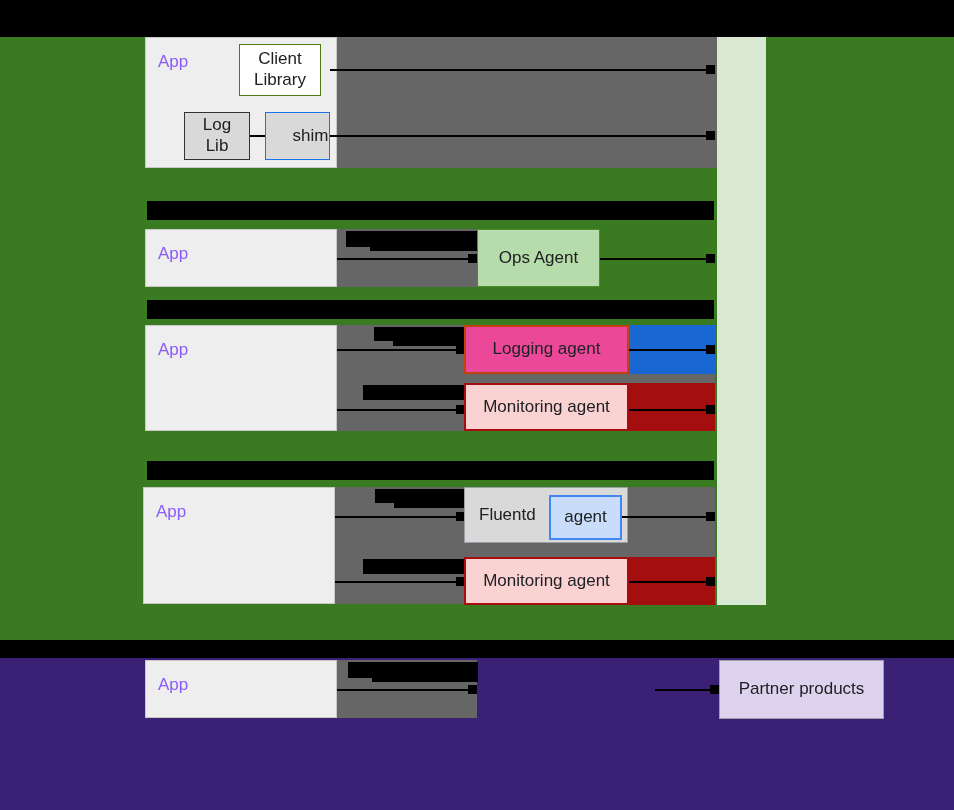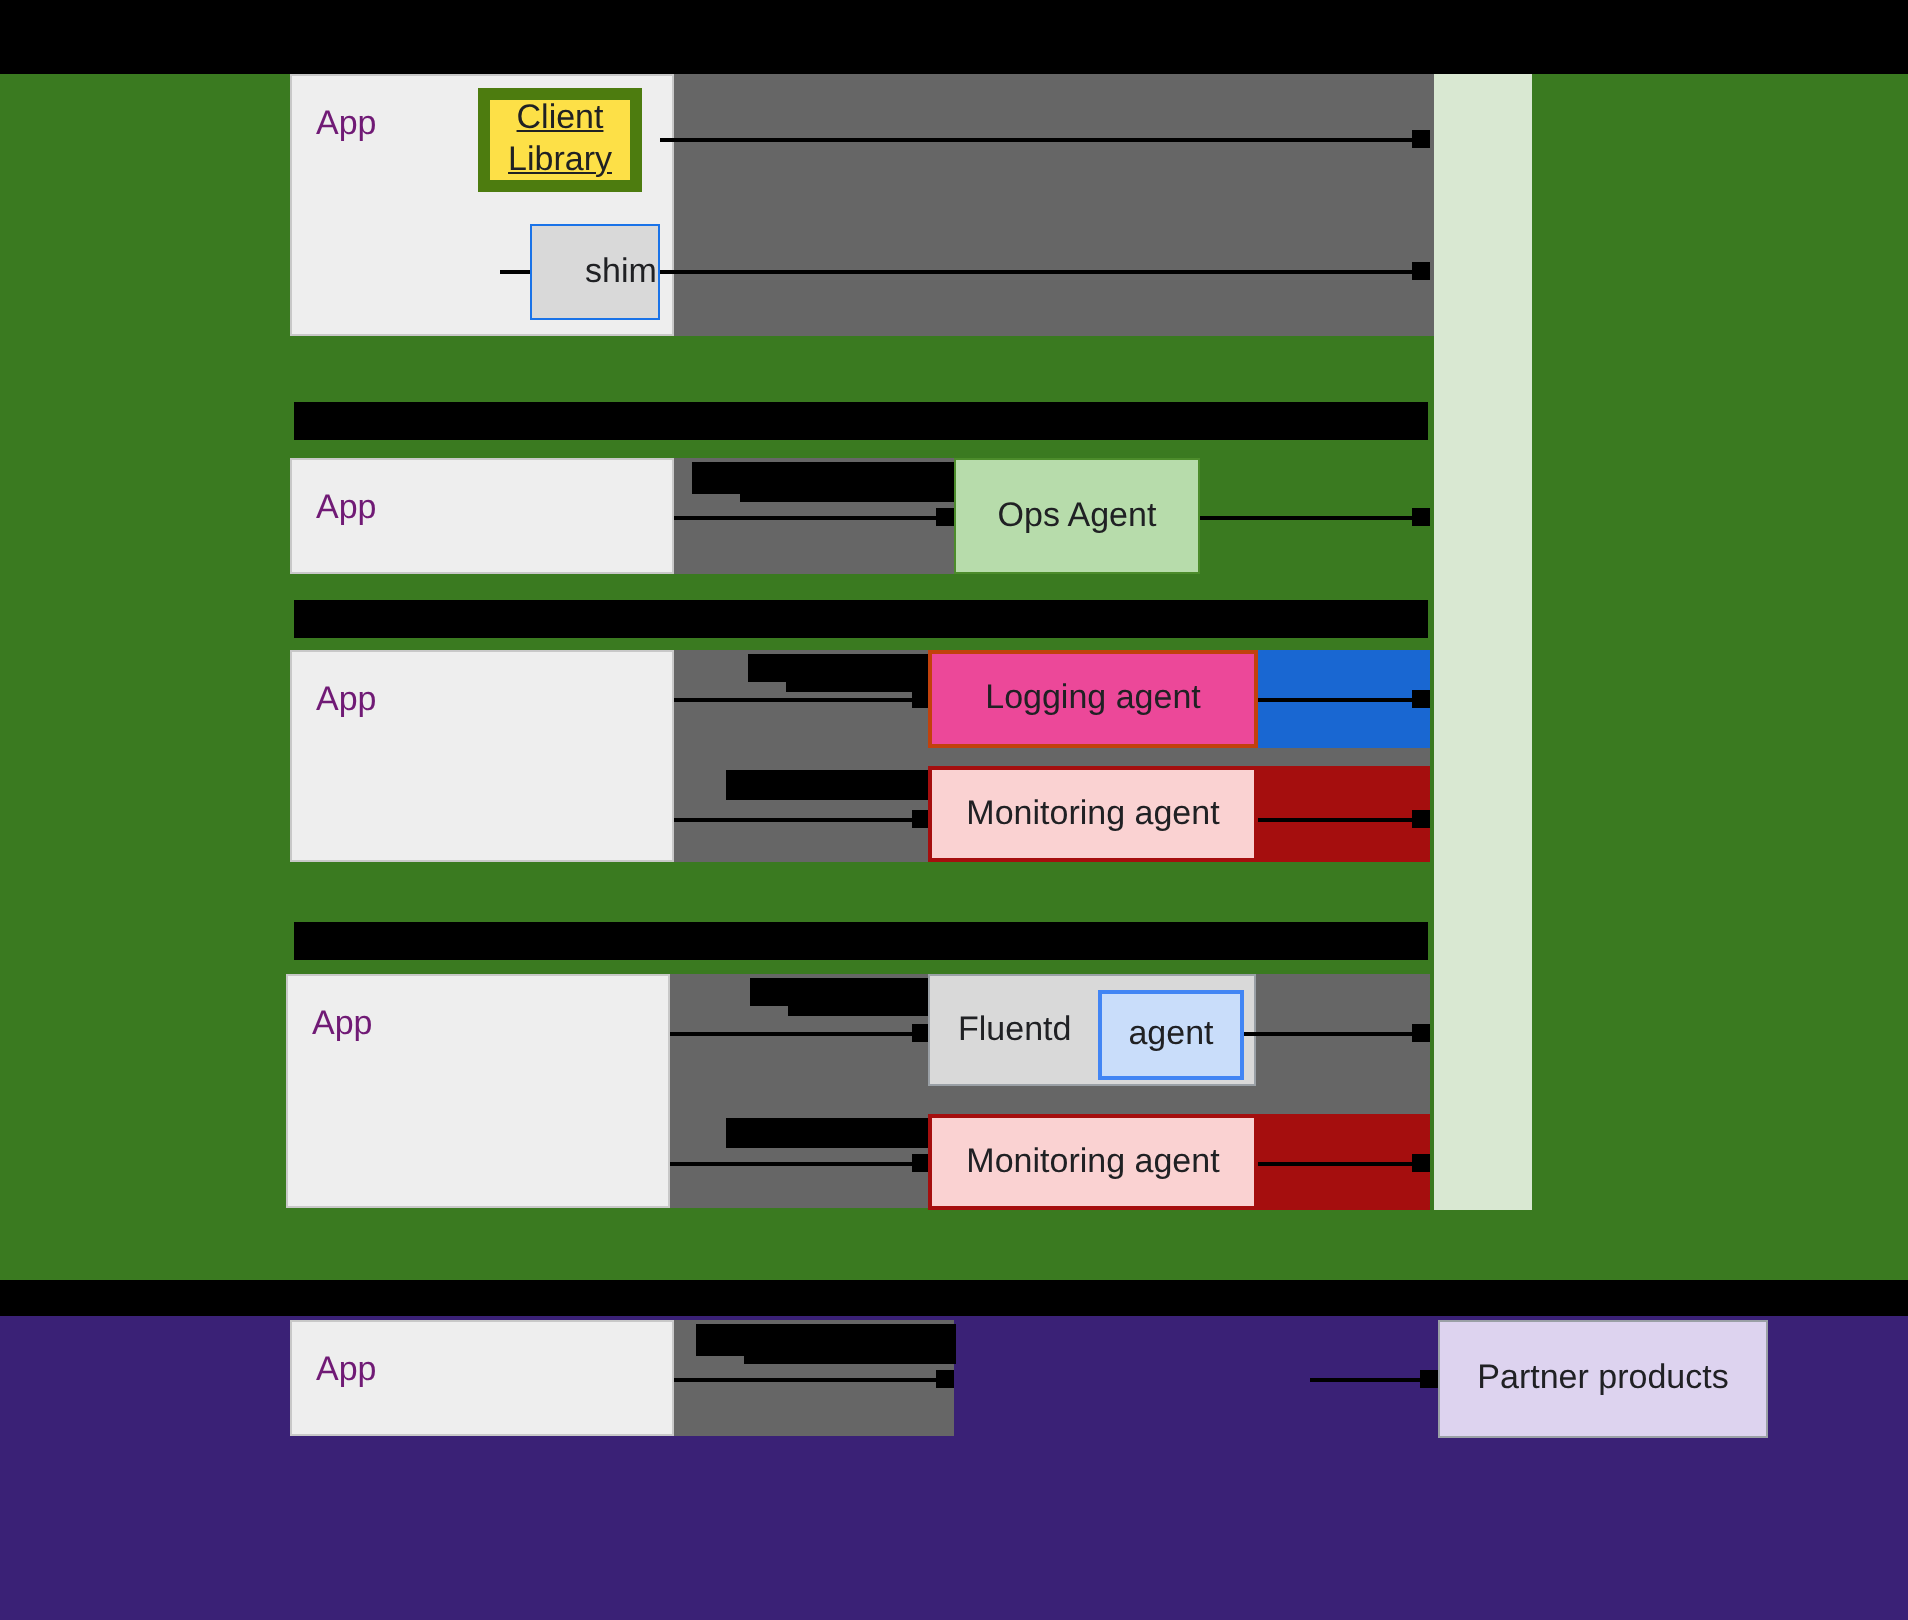--- a/index.html
+++ b/index.html
@@ -30,21 +30,21 @@
 
   
   .app-box {
     background: #eeeeee;
     border: 1px solid #c8c8c8;
     display: flex;
     align-items: flex-start;
   }
   .app-label {
     font-size: 17px;
-    color: #701a75;
+    color: #8b5cf6;
     line-height: 1;
     white-space: nowrap;
   }
 
   
   .grey-band { background: #666666; }
 
   
   .redact { background: #000000; }
 
@@ -67,21 +67,21 @@
     box-sizing: border-box;
     display: flex;
     align-items: center;
     justify-content: center;
     text-align: center;
     font-size: 17px;
     color: #202124;
     line-height: 1.22;
     white-space: pre-line;
   }
-  .node-client  { background: #fde047; border: 6px solid #4d7c0f; text-decoration: underline; }
+  .node-client  { background: #ffffff; border: 1px solid #4d7c0f; }
   .node-loglib  { background: #d9d9d9; border: 1px solid #333333; }
   .node-shim    { background: #d9d9d9; border: 1px solid #1a73e8; padding-left: 26px; }
   .node-ops     { background: #b7dcab; border: 1px solid #4c8c2b; }
   .node-logging { background: #ec4899; border: 2px solid #c2410c; }
   .node-monitor { background: #fad2d2; border: 2px solid #a50e0e; }
   .node-fluentd { background: #d9d9d9; border: 1px solid #9aa0a6;
                   justify-content: flex-start; }
   .node-plugin  { background: #c9ddfa; border: 2px solid #4285f4; }
   .node-partner { background: #ddd3ef; border: 1px solid #9aa0a6; }
 
@@ -113,20 +113,22 @@
 
   <div class="grey-band abs" style="left:337px;top:37px;width:380px;height:131px;"></div>
 
   <div class="app-box abs" style="left:145px;top:37px;width:192px;height:131px;">
     <span class="app-label abs" style="left:12px;top:15px;">App</span>
   </div>
 
   <div class="node node-client abs" style="left:239px;top:44px;width:82px;height:52px;">Client
 Library</div>
 
+  <div class="node node-loglib abs" style="left:184px;top:112px;width:66px;height:48px;">Log
+Lib</div>
 
   <div class="node node-shim abs" style="left:265px;top:112px;width:65px;height:48px;">shim</div>
 
   <div class="wire" style="left:250px;top:135px;width:15px;"></div>
 
   <div class="wire" style="left:330px;top:69px;width:381px;"></div>
   <div class="arrowhead" style="left:706px;top:65px;"></div>
 
   <div class="wire" style="left:330px;top:135px;width:381px;"></div>
   <div class="arrowhead" style="left:706px;top:131px;"></div>

